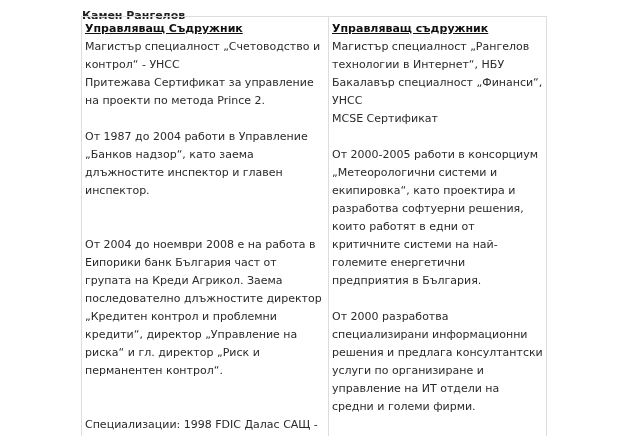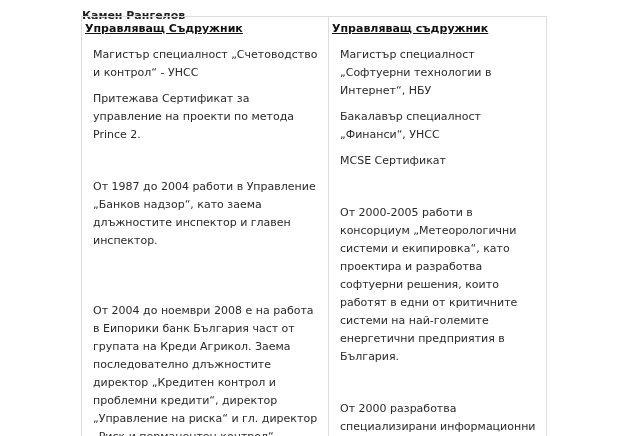--- a/index.html
+++ b/index.html
@@ -53,21 +53,21 @@
     }
     td.col-left { width: 241px; }
     td.col-right { width: 212px; }
     .role {
       font-weight: bold;
       color: #111;
       line-height: 18px;
       text-decoration: underline;
     }
     .para {
-      margin: 8px;
+      margin: 0;
       white-space: normal;
     }
     .gap { height: 18px; }
     .gap2 { height: 36px; }
   </style>
 </head>
 <body>
 
 <div class="names">
   <span class="name left">Камен Рангелов</span>
@@ -83,21 +83,21 @@
       <div class="gap"></div>
       <p class="para">От 1987 до 2004 работи в Управление „Банков надзор“, като заема длъжностите инспектор и главен инспектор.</p>
       <div class="gap2"></div>
       <p class="para">От 2004 до ноември 2008 е на работа в Еипорики банк България част от групата на Креди Агрикол. Заема последователно длъжностите директор „Кредитен контрол и проблемни кредити“, директор „Управление на риска“ и гл. директор „Риск и перманентен контрол“.</p>
       <div class="gap2"></div>
       <p class="para">Специализации: 1998 FDIC Далас САЩ - банков надзор, 2001 Париж Франция – контрол на финансовите пазари, 2002 и 2003 Амстердам Холандия – съответно организация на контрола и оценка на VaR модели, 2006 Атина Гърция – директива за капиталовите изисквания (CRD).</p>
 
     </td>
     <td class="col-right">
       <div class="role">Управляващ съдружник</div>
-      <p class="para">Магистър специалност „Софтуерни технологии в Интернет“, НБУ</p>
+      <p class="para">Магистър специалност „Рангелов технологии в Интернет“, НБУ</p>
       <p class="para">Бакалавър специалност „Финанси“, УНСС</p>
       <p class="para">MCSE Сертификат</p>
       <div class="gap"></div>
       <p class="para">От 2000-2005 работи в консорциум „Метеорологични системи и екипировка“, като проектира и разработва софтуерни решения, които работят в едни от критичните системи на най-големите енергетични предприятия в България.</p>
       <div class="gap"></div>
       <p class="para">От 2000 разработва специализирани информационни решения и предлага консултантски услуги по организиране и управление на ИТ отдели на средни и големи фирми.</p>
       <div class="gap"></div>
       <p class="para">От 2007 основава и ръководи консултантска компания, която предоставя технологични услуги и услуги в областта на управлението на ИТ. Компанията е официален партньор на някои от водещите световни производители на ИТ решения и продукти.</p>
 
     </td>

